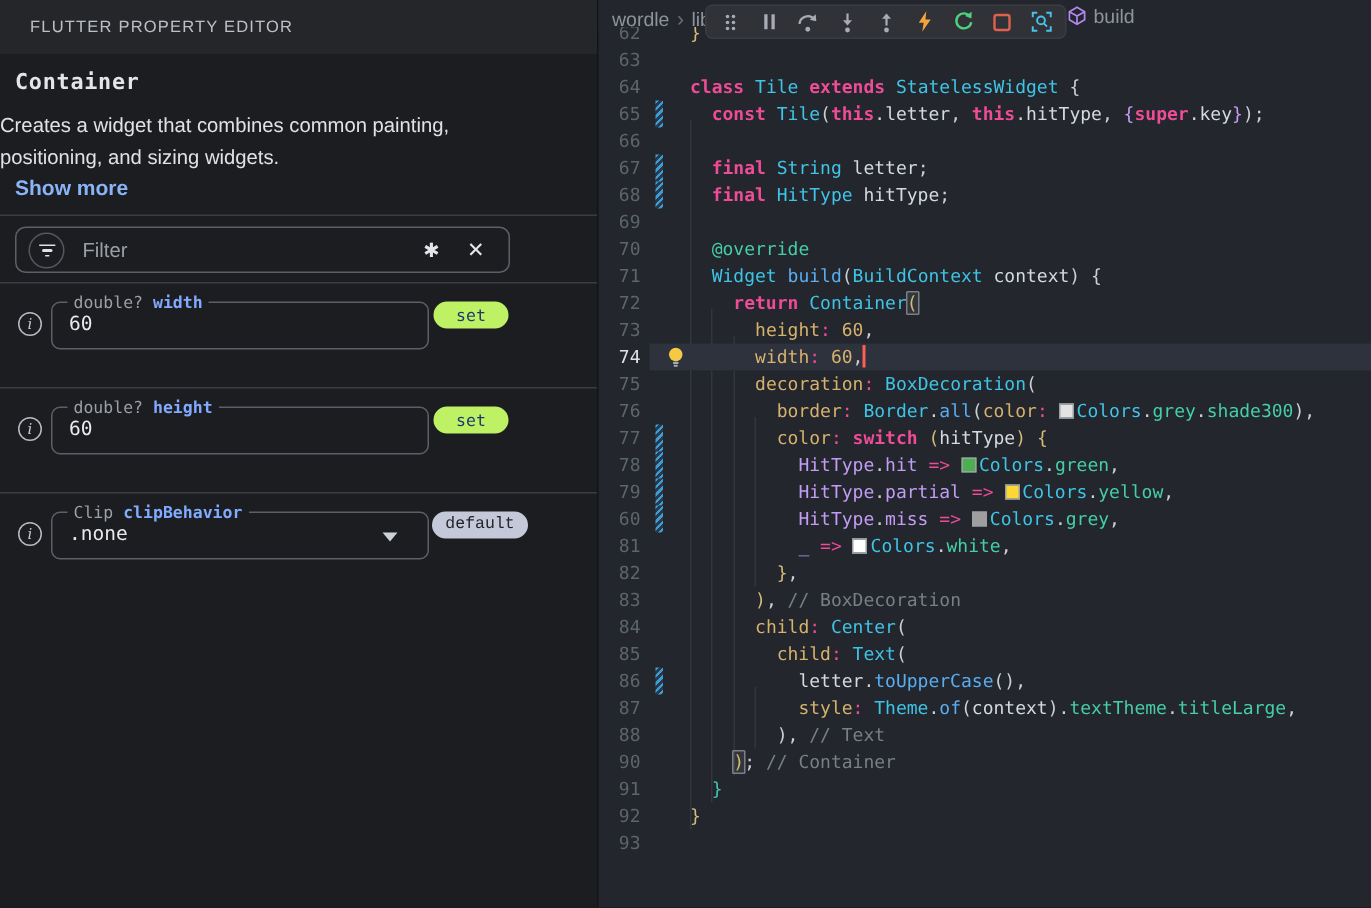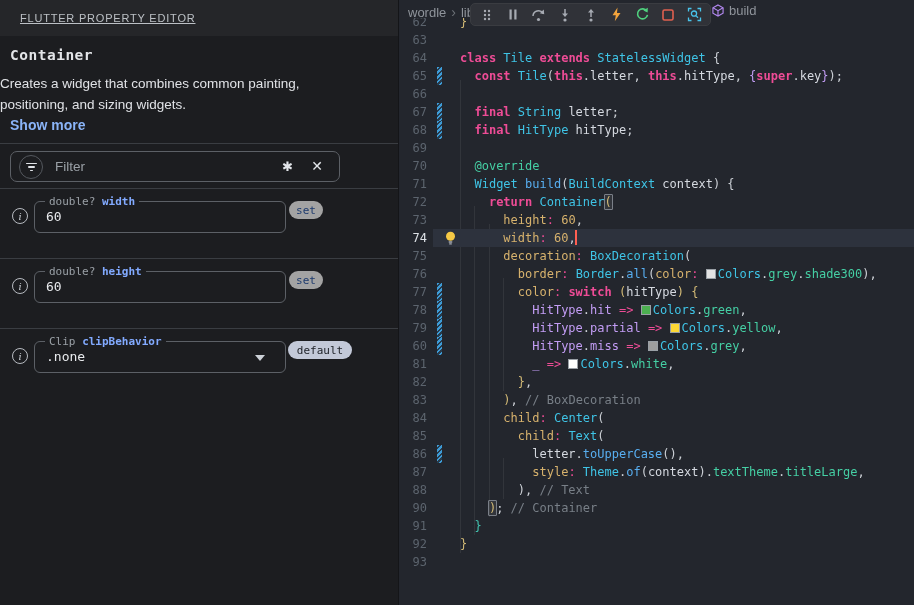--- a/index.html
+++ b/index.html
@@ -4,21 +4,21 @@
 <style>
   * { margin:0; padding:0; box-sizing:border-box; }
   html,body { width:914px; height:605px; background:#1c1d20; overflow:hidden;
     font-family:"Liberation Sans", sans-serif; }
   .app { position:relative; width:914px; height:605px; }
 
   
   .panel { position:absolute; left:0; top:0; width:398px; height:605px; background:#1c1d20; }
   .panel-header { position:absolute; left:0; top:0; width:398px; height:36px; background:#252629;
     display:flex; align-items:center; padding-left:20px; }
-  .panel-header span { font-size:11px; letter-spacing:.8px; color:#bcc0c5; font-weight:500;text-decoration:underline; }
+  .panel-header span { font-size:11px; letter-spacing:.8px; color:#bcc0c5; font-weight:500; }
   .widget-title { position:absolute; left:10px; top:47px; font-family:"DejaVu Sans Mono", monospace;
     font-size:14.5px; font-weight:bold; color:#e3e5e8; letter-spacing:.5px; }
   .widget-desc { position:absolute; left:0; top:74px; width:362px; font-size:13.5px;
     line-height:1.55; color:#e0e2e6; }
   .show-more { position:absolute; left:10px; top:117px; font-size:14px; font-weight:600;
     color:#8ab4f8; cursor:pointer; }
   .divider { position:absolute; left:0; width:398px; height:1px; background:#3a3d42; }
 
   .filter-box { position:absolute; left:10px; top:151px; width:330px; height:31px;
     border:1px solid #5c6066; border-radius:7px; }
@@ -39,22 +39,22 @@
   .field { position:absolute; left:34px; width:252px; height:32px; border:1px solid #5c6066;
     border-radius:6px; cursor:text; }
   .field-label { position:absolute; left:10px; top:-7px; background:#1c1d20; padding:0 4px;
     font-family:"DejaVu Sans Mono", monospace; font-size:11px; white-space:nowrap; }
   .field-label .ftype { color:#9aa0a6; }
   .field-label .fname { color:#82aaff; font-weight:bold; }
   .field-value { position:absolute; left:11px; top:0; line-height:30px;
     font-family:"DejaVu Sans Mono", monospace; font-size:13px; color:#e8eaed; }
   .pill { position:absolute; height:18px; border-radius:9px; border:none; cursor:pointer;
     font-family:"DejaVu Sans Mono", monospace; font-size:11px; display:flex; align-items:center; justify-content:center; }
-  .pill-set { width:34px; background:#a3a3a3; color:#1c3a6e; }
-  .pill-default { width:64px; background:#c3c9d8; color:#22252b; }
+  .pill-set { width:50px; background:#bef264; color:#1c3a6e; }
+  .pill-default { width:64px; background:#c3c9d8; color:#22252b;font-family:Liberation Mono, monospace; }
   .caret-down { position:absolute; width:0; height:0; border-left:5px solid transparent;
     border-right:5px solid transparent; border-top:6px solid #ccd1d7; cursor:pointer; }
 
   
   .editor { position:absolute; left:398px; top:0; width:516px; height:605px; background:#23262d;
     border-left:1px solid #141518; }
   .code-host { position:absolute; left:0; top:13px; width:516px; }
   .guide { position:absolute; width:1px; background:rgba(255,255,255,.07); }
   .crow { position:relative; height:18px; font-family:"DejaVu Sans Mono", monospace; font-size:12px; line-height:18px; }
   .curband { position:absolute; left:34px; right:0; top:0; height:18px; background:#2d323d; }

